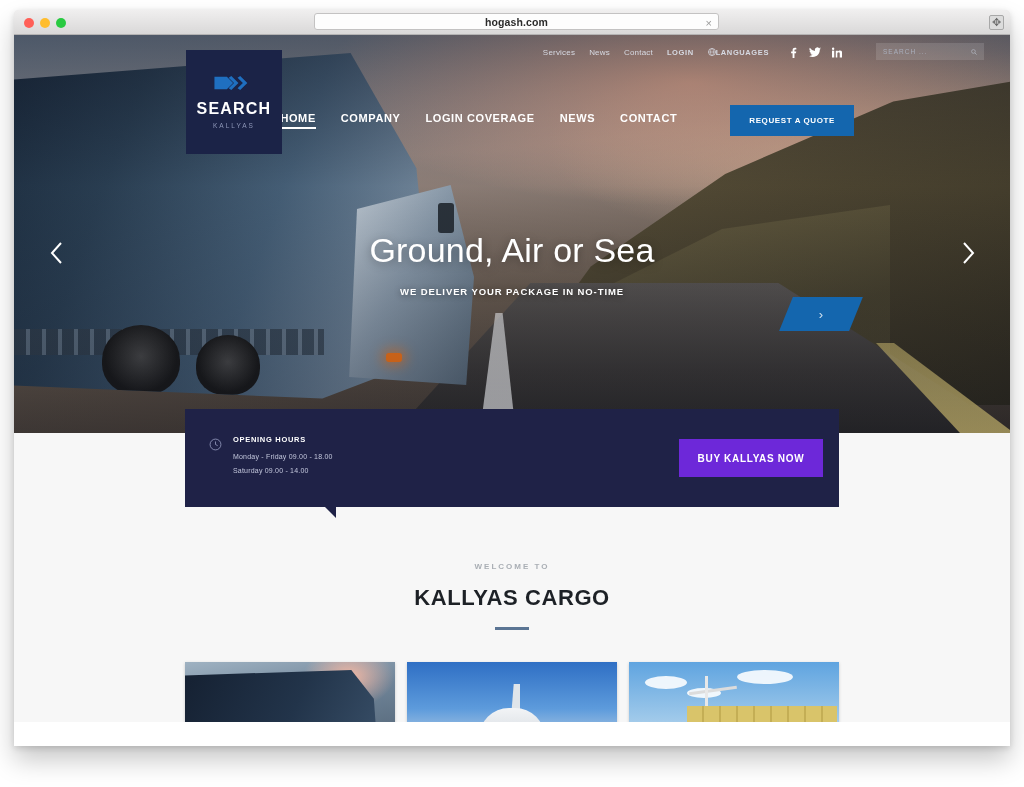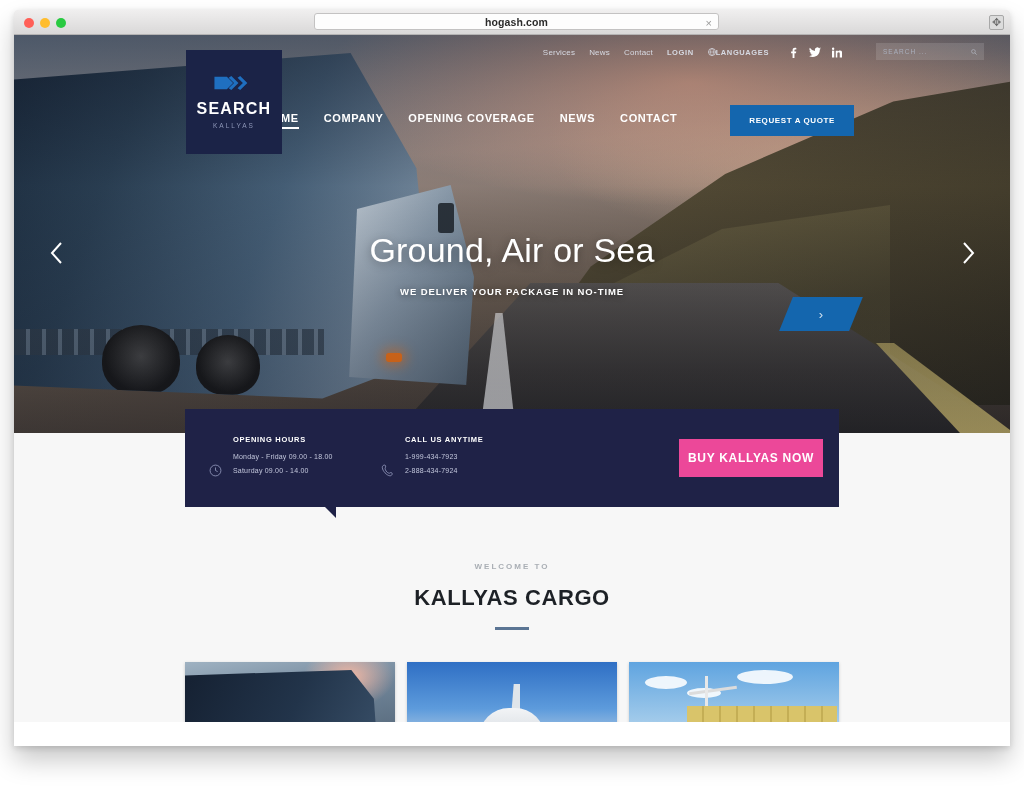--- a/index.html
+++ b/index.html
@@ -265,37 +265,37 @@
     z-index: 7;
     display: flex; align-items: center;
     padding-left: 24px;
   }
   .infobar::after {
     content: ""; position: absolute; left: 140px; bottom: -11px;
     border-left: 11px solid transparent;
     border-right: 0 solid transparent;
     border-top: 11px solid #1f2247;
   }
-  .info-col { display: flex; gap: 11px; align-items: flex-end; }
+  .info-col { display: flex; gap: 11px; }
   .ic-hours { width: 172px; }
   .ic-call { width: 172px; }
   .ic-mail { width: 155px; }
   .info-icon { padding-top: 2px; color: #9aa0c4; }
   .info-title {
     color: #fff; font-size: 7.5px; font-weight: bold; letter-spacing: .7px;
     margin-bottom: 9px;
   }
   .info-line {
     color: #c3c7dc; font-size: 7px; letter-spacing: .2px; margin-bottom: 7px;
   }
   .buy-btn {
     margin-left: auto; margin-right: 16px;
     width: 144px; height: 38px;
-    background: #ec4899;
-    color: #fff; font-size: 12px; font-weight: bold; letter-spacing: .7px;
+    background: #6d28d9;
+    color: #fff; font-size: 10px; font-weight: bold; letter-spacing: .7px;
     display: flex; align-items: center; justify-content: center;
   }
 
   
   .welcome { position: absolute; left: 0; right: 0; top: 129px; text-align: center; }
   .welcome-kicker {
     color: #a9aeb4; font-size: 8px; font-weight: bold; letter-spacing: 2px;
   }
   .welcome-title {
     margin-top: 14px;
@@ -471,21 +471,21 @@
           <path d="M29 1l8 8-8 8-3-2 6-6-6-6z" fill="#1f6fc0"></path>
         </svg>
         <div class="logo-name">SEARCH</div>
         <div class="logo-sub">KALLYAS</div>
       </div>
 
       <div class="mainnav">
         <div class="nav-items">
           <a class="nav-item active">HOME</a>
           <a class="nav-item">COMPANY</a>
-          <a class="nav-item">OPENING COVERAGE</a>
+          <a class="nav-item">LOGIN COVERAGE</a>
           <a class="nav-item">NEWS</a>
           <a class="nav-item">CONTACT</a>
           <div class="quote-btn">REQUEST A QUOTE</div>
         </div>
       </div>
 
       <div class="hero-copy">
         <div class="hero-title">Ground, Air or Sea</div>
         <div class="hero-sub">WE DELIVER YOUR PACKAGE IN NO-TIME</div>
       </div>
@@ -515,32 +515,20 @@
               <line x1="9" y1="4.8" x2="9" y2="9" stroke="#9aa0c4" stroke-width="1.1"></line>
               <line x1="9" y1="9" x2="12" y2="10.6" stroke="#9aa0c4" stroke-width="1.1"></line>
             </svg>
           </span>
           <div>
             <div class="info-title">OPENING HOURS</div>
             <div class="info-line">Monday - Friday 09.00 - 18.00</div>
             <div class="info-line">Saturday 09.00 - 14.00</div>
           </div>
         </div>
-        <div class="info-col ic-call">
-          <span class="info-icon">
-            <svg width="13" height="13" viewBox="0 0 18 18">
-              <path d="M5 1.5c1.6 0 1.8 2.6 1 3.6-1 1.2.6 4.6 2.2 6 1.3 1.2 3.4 2.2 4.2 1.3.9-1 3.1-.6 3.1 1.1 0 1.7-1.6 3-3.4 2.8C8 15.9 2.2 9.6 1.8 5.1 1.6 2.9 3.2 1.5 5 1.5z" fill="none" stroke="#9aa0c4" stroke-width="1.1"></path>
-            </svg>
-          </span>
-          <div>
-            <div class="info-title">CALL US ANYTIME</div>
-            <div class="info-line">1-999-434-7923</div>
-            <div class="info-line">2-888-434-7924</div>
-          </div>
-        </div>
         <div class="buy-btn">BUY KALLYAS NOW</div>
       </div>
 
       <div class="welcome">
         <div class="welcome-kicker">WELCOME TO</div>
         <div class="welcome-title">KALLYAS CARGO</div>
         <div class="welcome-rule"></div>
       </div>
 
       <div class="cards">

